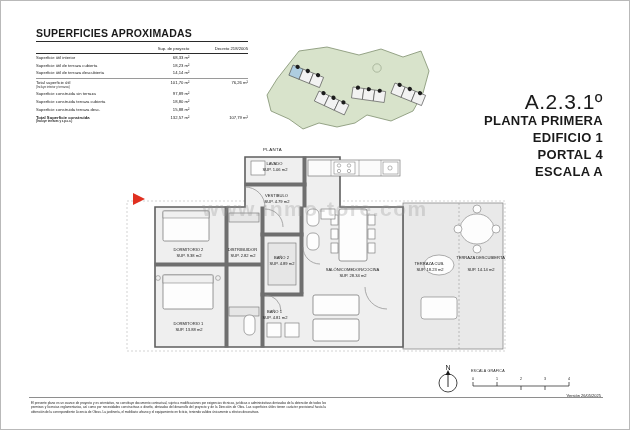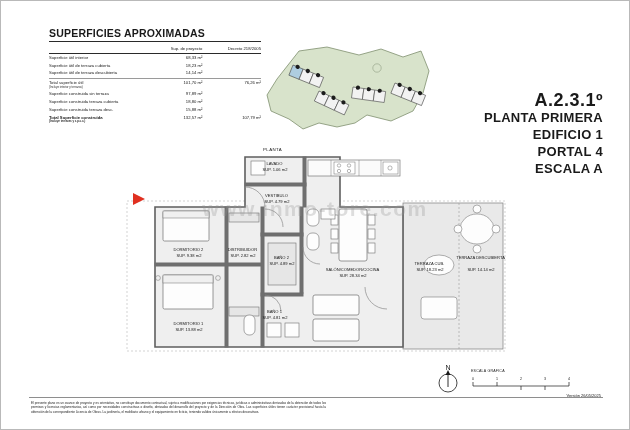--- a/index.html
+++ b/index.html
@@ -12,42 +12,42 @@
     position:relative;
   }
   #sheet{
     position:absolute;inset:0;
     border:1px solid #b9b9b9;
     box-sizing:border-box;
     background:#fff;
   }
 
   
-  .surfaces{position:absolute;left:48px;top:26px;width:212px;}
+  .surfaces{position:absolute;left:35px;top:26px;width:212px;}
   .surfaces h1{
     font-size:10.5px;font-weight:bold;letter-spacing:.2px;
     margin:0 0 3px 0;padding:0 0 2px 0;
     border-bottom:1px solid #2a2a2a;
   }
   .tbl{width:100%;border-collapse:collapse;font-size:4.2px;}
   .tbl td{padding:1.6px 0;vertical-align:top;line-height:1.1;}
   .c-lbl{width:108px;}
   .c-v1{width:50px;text-align:right;padding-right:6px !important;}
   .c-v2{width:54px;text-align:right;}
   .hdr td{font-size:4.2px;border-bottom:.6px solid #2a2a2a;padding-bottom:2px !important;}
   .sub{display:block;font-size:3.1px;color:#3a3a3a;letter-spacing:-.1px;}
   .strong{font-weight:bold;}
   .rule-top td{border-top:.6px solid #9a9a9a;padding-top:2.5px !important;}
 
   
   .sitewrap{position:absolute;left:262px;top:40px;width:170px;height:105px;}
 
   
   .titleblock{position:absolute;right:26px;top:90px;text-align:right;}
-  .tb-code{font-size:18px;font-weight:bold;letter-spacing:.5px;line-height:1;}
+  .tb-code{font-size:21px;font-weight:normal;letter-spacing:.5px;line-height:1;}
   .tb-line{font-size:13px;font-weight:bold;letter-spacing:.3px;line-height:1.32;}
 
   
   .planwrap{position:absolute;left:124px;top:146px;width:382px;height:225px;}
   .planta-lbl{
     position:absolute;left:262px;top:146px;font-size:4.4px;letter-spacing:.4px;
   }
 
   
   .watermark{

